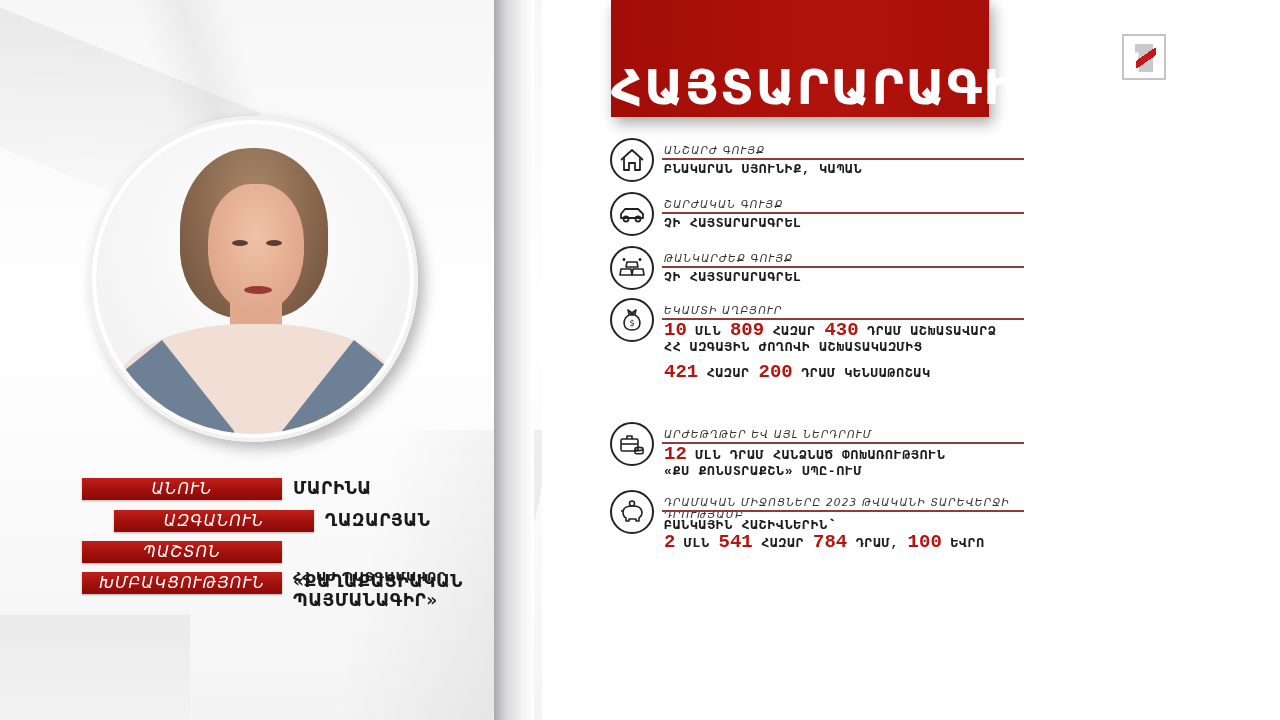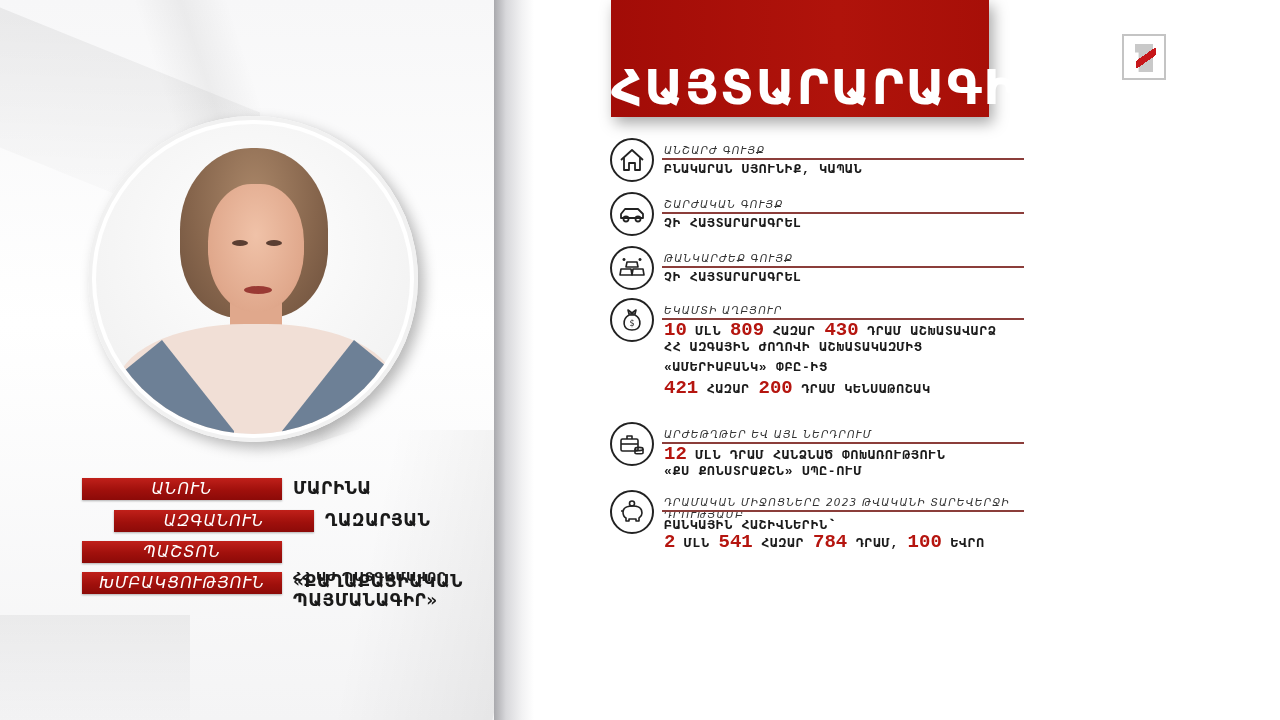--- a/index.html
+++ b/index.html
@@ -6,20 +6,21 @@
   body {
     width:1280px; height:720px; overflow:hidden; position:relative;
     background:#ffffff;
     font-family:"DejaVu Sans", "Liberation Sans", sans-serif;
   }
   
   .left-panel {
     position:absolute; left:0; top:0; width:494px; height:720px;
     background:linear-gradient(180deg,#f7f7f8 0%,#ffffff 45%,#f4f4f5 100%);
     overflow:hidden;
+    padding-left:48px;
   }
   .bg-shape { position:absolute; pointer-events:none; }
   .bg-shape.s1 {
     left:120px; top:-40px; width:90px; height:520px;
     background:linear-gradient(90deg,rgba(0,0,0,0.00),rgba(0,0,0,0.05),rgba(0,0,0,0.0));
     transform:rotate(-18deg); transform-origin:top left;
   }
   .bg-shape.s2 {
     left:0; top:60px; width:260px; height:140px;
     background:linear-gradient(160deg,rgba(0,0,0,0.06),rgba(0,0,0,0));
@@ -257,21 +258,20 @@
     </svg>
   </div>
   <div class="sec-label">ԵԿԱՄՏԻ ԱՂԲՅՈՒՐ</div>
   <div class="sec-line"></div>
   <div class="sec-body">
     <span class="body-line">
       <span class="num">10</span><span> ՄԼՆ </span><span class="num">809</span><span> ՀԱԶԱՐ </span><span class="num">430</span><span> ԴՐԱՄ ԱՇԽԱՏԱՎԱՐՁ</span>
     </span>
     <span class="body-line">ՀՀ ԱԶԳԱՅԻՆ ԺՈՂՈՎԻ ԱՇԽԱՏԱԿԱԶՄԻՑ</span>
     <span class="gap"></span>
-    <span class="body-line">«ԱՄԵՐԻԱԲԱՆԿ» ՓԲԸ-ԻՑ</span>
     <span class="gap"></span>
     <span class="body-line">
       <span class="num">421</span><span> ՀԱԶԱՐ </span><span class="num">200</span><span> ԴՐԱՄ ԿԵՆՍԱԹՈՇԱԿ</span>
     </span>
   </div>
 </div>
 
 <div class="section" style="top:422px;">
   <div class="icon">
     <svg viewBox="0 0 28 28" fill="none" stroke="#222" stroke-width="1.6" stroke-linejoin="round">

